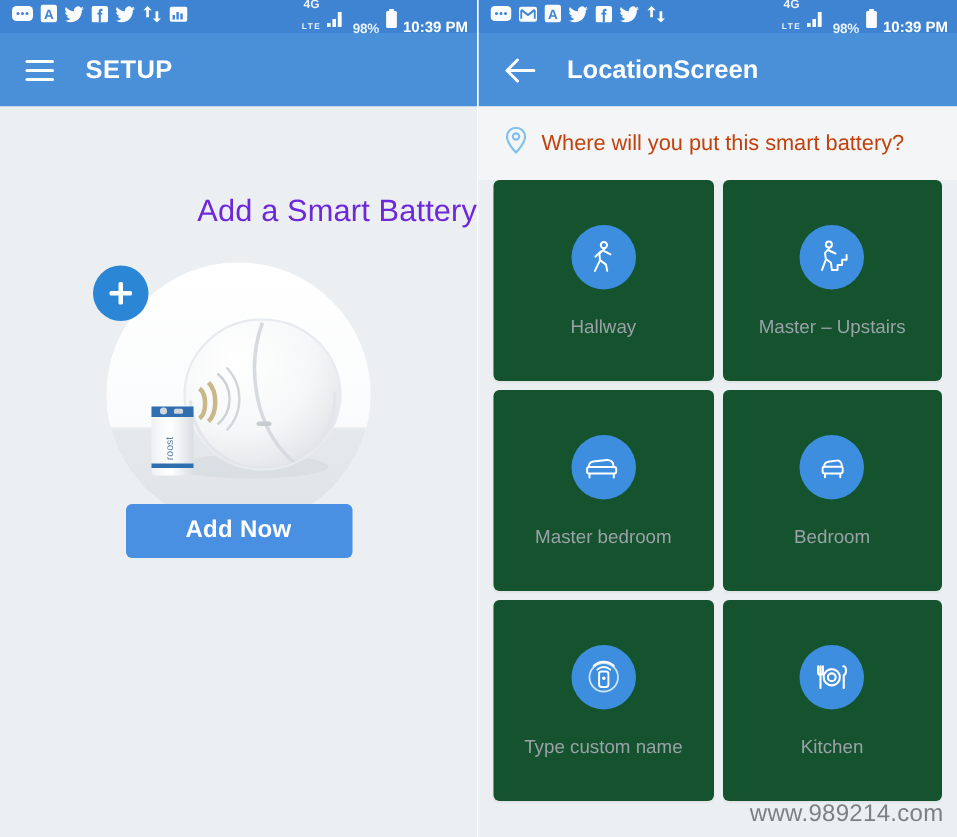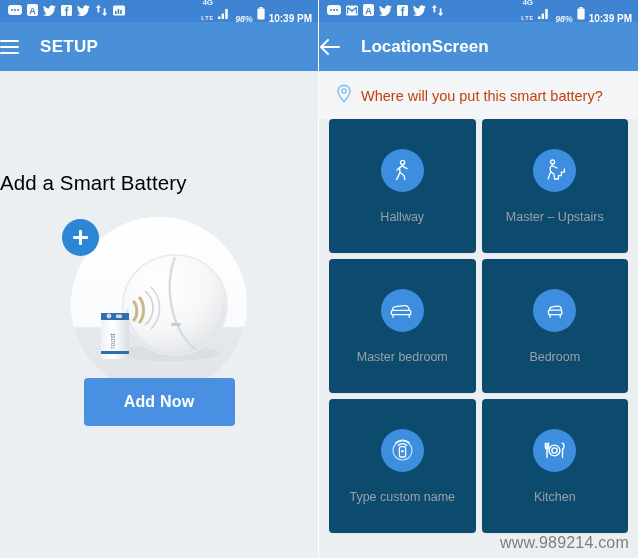--- a/index.html
+++ b/index.html
@@ -39,21 +39,20 @@
   }
   .sb-icons { display: flex; align-items: center; gap: 5px; flex: 0 0 auto; }
   .sb-spacer { flex: 1 1 auto; }
   .sb-right { display: flex; align-items: flex-end; gap: 4px; flex: 0 0 auto; }
   .sb-ico { display: block; opacity: .97; }
   .sb-batt-text {
     font-size: 9px;
     font-weight: bold;
     letter-spacing: -0.2px;
     color: #e9f1fa;
-    font-style: italic;
   }
   .sb-time {
     font-size: 10px;
     font-weight: bold;
     color: #ffffff;
     letter-spacing: 0px;
     white-space: nowrap;
   }
   .net-label {
     font-size: 8px;
@@ -62,20 +61,21 @@
     color: #e9f1fa;
     text-align: center;
   }
 
   
   .appbar {
     height: 49px;
     background: #4a90d9;
     display: flex;
     align-items: center;
+    padding-left: 17px;
     box-sizing: border-box;
   }
   .appbar-title {
     color: #ffffff;
     font-size: 17px;
     font-weight: bold;
     margin-left: 21px;
     letter-spacing: .3px;
   }
   .appbar-title.plain { letter-spacing: 0; }
@@ -83,26 +83,25 @@
   .hamburger i { display: block; height: 2px; background: #ffffff; border-radius: 1px; }
   .backarrow { width: 21px; height: 20px; cursor: pointer; }
 
   
   .left-body {
     position: relative;
     height: 487px;
     background: #eceff1;
   }
   .headline {
-    text-align: left;
-    color: #000000;
+    text-align: right;
+    color: #6d28d9;
     font-size: 20.5px;
     padding-top: 58px;
     letter-spacing: .1px;
-    margin-top: 42px;
   }
   .photo-wrap {
     position: relative;
     width: 176px;
     height: 176px;
     margin: 22px auto 0;
   }
   .photo-circle {
     position: absolute;
     inset: 0;
@@ -129,21 +128,21 @@
     position: absolute;
     background: #ffffff;
     border-radius: 1px;
   }
   .plus-badge::before { width: 15px; height: 2.4px; }
   .plus-badge::after { width: 2.4px; height: 15px; }
 
   .addbtn-row { position: absolute; left: 0; right: 0; top: 265px; display: flex; justify-content: center; }
   .addbtn {
     width: 151px;
-    height: 48px;
+    height: 36px;
     border-radius: 4px;
     background: #4a90e2;
     color: #ffffff;
     border: none;
     font-family: "Liberation Sans", sans-serif;
     font-size: 16px;
     font-weight: bold;
     cursor: pointer;
     letter-spacing: .2px;
   }
@@ -166,21 +165,21 @@
     margin-left: 9px;
   }
   .grid {
     padding: 0 10px;
     display: grid;
     grid-template-columns: 1fr 1fr;
     gap: 6px;
     box-sizing: border-box;
   }
   .card {
-    background: #0c4a6e;
+    background: #14532d;
     border-radius: 4px;
     height: 134px;
     display: flex;
     flex-direction: column;
     align-items: center;
     justify-content: center;
     cursor: pointer;
     box-shadow: 0 1px 1px rgba(120,134,145,0.10);
   }
   .card-icon {

